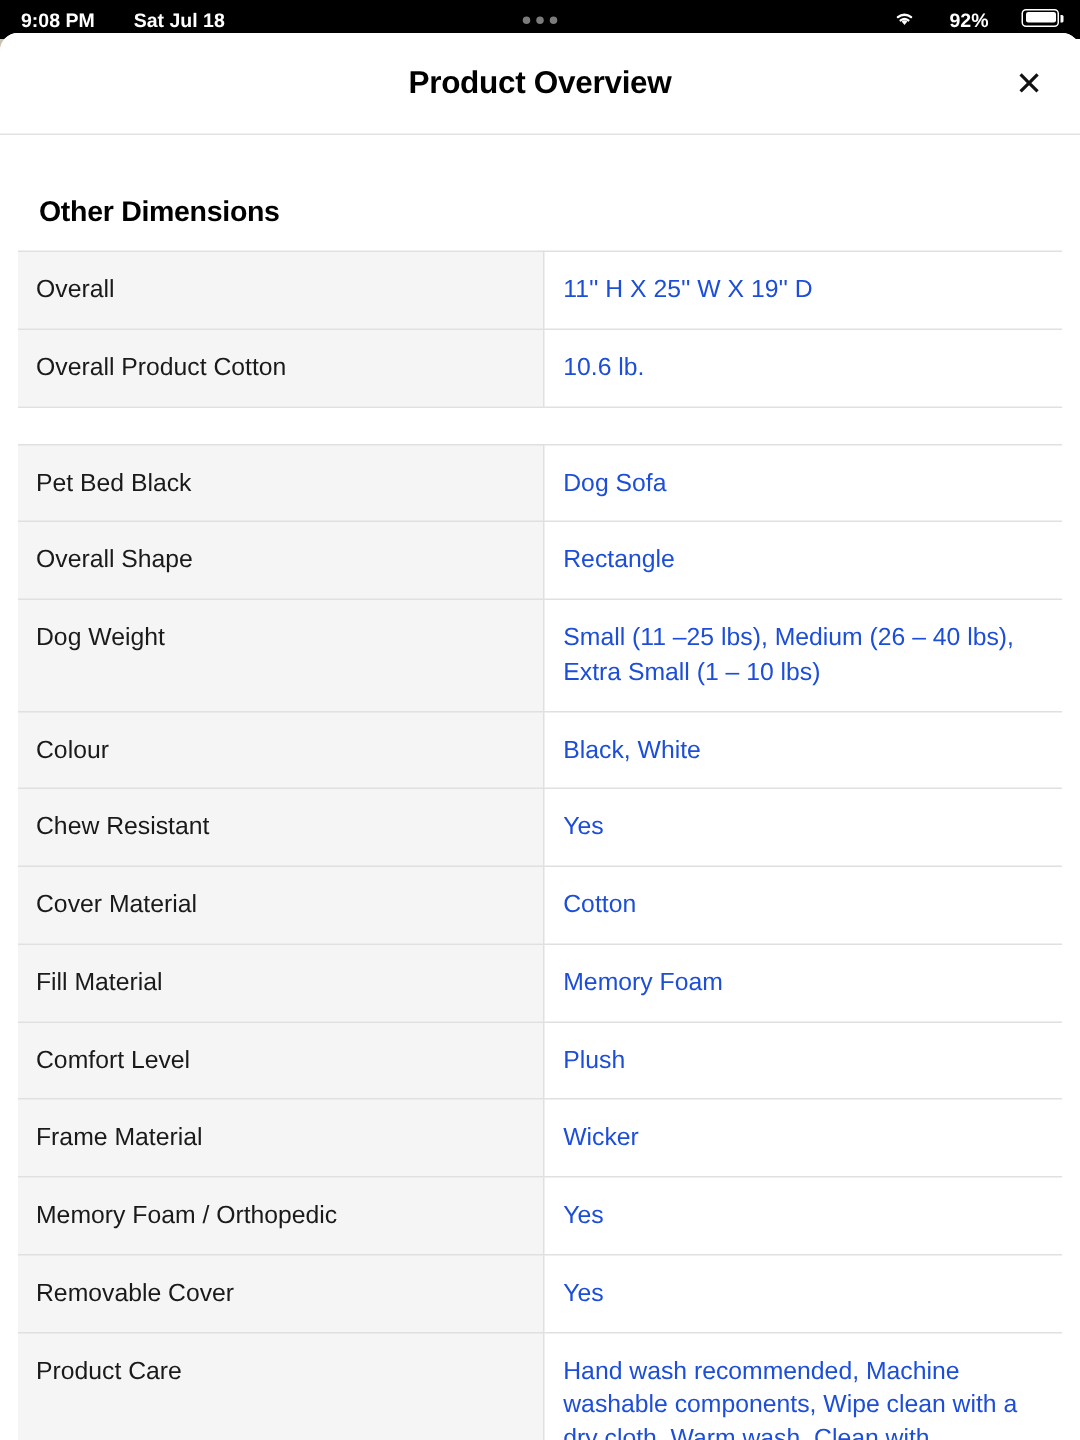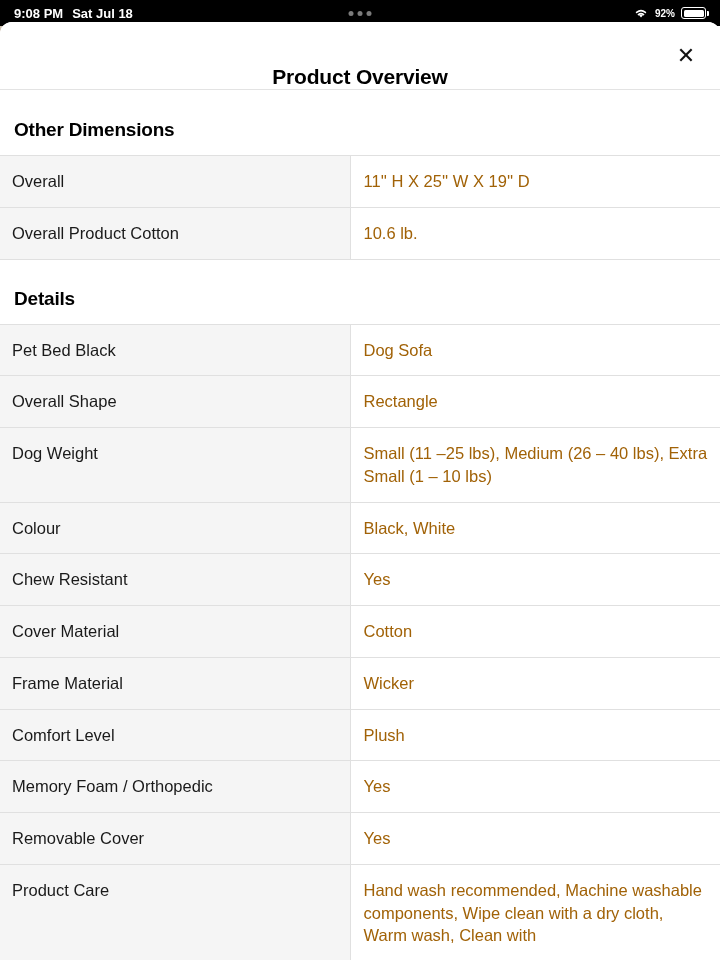--- a/index.html
+++ b/index.html
@@ -16,36 +16,36 @@
     height: 26px;
     background: #000000;
     color: #ffffff;
     display: flex;
     align-items: center;
     padding: 0 14px;
     font-size: 13px;
     font-weight: 600;
     position: relative;
   }
-  .status-left { display: flex; align-items: center; gap: 9px; }
+  .status-left { display: flex; align-items: center; gap: 26px; }
   .status-center {
     position: absolute;
     left: 50%;
     transform: translateX(-50%);
     display: flex;
     align-items: center;
     gap: 4px;
   }
   .dot { width: 5px; height: 5px; border-radius: 50%; background: #7b7b7b; display: inline-block; }
   .status-right {
     margin-left: auto;
     display: flex;
-    align-items: flex-end;
-    gap: 6px;
-    font-size: 10px;
+    align-items: flex-start;
+    gap: 22px;
+    font-size: 13px;
     font-weight: 600;
   }
   .wifi-icon { display: inline-block; width: 16px; height: 12px; position: relative; }
   .batt {
     width: 25px; height: 12px;
     border: 1.5px solid #ffffff;
     border-radius: 3px;
     position: relative;
     display: inline-block;
   }
@@ -115,21 +115,21 @@
     position: absolute;
     top: 22px; left: 0; right: 0; bottom: 0;
     background: #ffffff;
     border-radius: 12px 12px 0 0;
     overflow: hidden;
   }
   .sheet-header {
     position: relative;
     height: 68px;
     display: flex;
-    align-items: flex-end;
+    align-items: center;
     justify-content: center;
     border-bottom: 1px solid #e3e3e3;
     background: #ffffff;
   }
   .sheet-title {
     font-size: 21px;
     font-weight: 700;
     color: #000;
     letter-spacing: -0.2px;
   }
@@ -151,39 +151,39 @@
     font-family: "Liberation Sans", sans-serif;
   }
 
   .sheet-body {
     position: absolute;
     top: 69px; left: 0; right: 0; bottom: 0;
     overflow: hidden;
     background: #ffffff;
   }
 
-  .section { padding: 0; }
+  .section { padding: 12px; }
   .section-title {
     font-size: 19px;
     font-weight: 700;
     color: #000;
     padding: 28px 14px 14px 14px;
     letter-spacing: -0.2px;
   }
 
   table.spec {
     width: 100%;
     border-collapse: collapse;
     table-layout: fixed;
   }
   table.spec tr { }
   table.spec td {
     padding: 14px 10px 14px 12px;
     font-size: 16.5px;
-    color: #a16207;
+    color: #1d4ed8;
     vertical-align: top;
     border-bottom: 1px solid #e0e0e0;
     line-height: 1.38;
   }
   table.spec td.k {
     width: 350px;
     background: #f5f5f5;
     border-right: 1px solid #e0e0e0;
     color: #1a1a1a;
   }
@@ -247,21 +247,20 @@
           </tr>
           <tr>
             <td class="k">Overall Product Cotton</td>
             <td class="v">10.6 lb.</td>
           </tr>
         </tbody>
       </table>
     </div>
 
     <div class="section">
-      <div class="section-title">Details</div>
       <table class="spec">
         <tbody>
           <tr>
             <td class="k">Pet Bed Black</td>
             <td class="v">Dog Sofa</td>
           </tr>
           <tr>
             <td class="k">Overall Shape</td>
             <td class="v">Rectangle</td>
           </tr>
@@ -275,26 +274,30 @@
           </tr>
           <tr>
             <td class="k">Chew Resistant</td>
             <td class="v">Yes</td>
           </tr>
           <tr>
             <td class="k">Cover Material</td>
             <td class="v">Cotton</td>
           </tr>
           <tr>
+            <td class="k">Fill Material</td>
+            <td class="v">Memory Foam</td>
+          </tr>
+          <tr>
+            <td class="k">Comfort Level</td>
+            <td class="v">Plush</td>
+          </tr>
+          <tr>
             <td class="k">Frame Material</td>
             <td class="v">Wicker</td>
-          </tr>
-          <tr>
-            <td class="k">Comfort Level</td>
-            <td class="v">Plush</td>
           </tr>
           <tr>
             <td class="k">Memory Foam / Orthopedic</td>
             <td class="v">Yes</td>
           </tr>
           <tr>
             <td class="k">Removable Cover</td>
             <td class="v">Yes</td>
           </tr>
           <tr>

